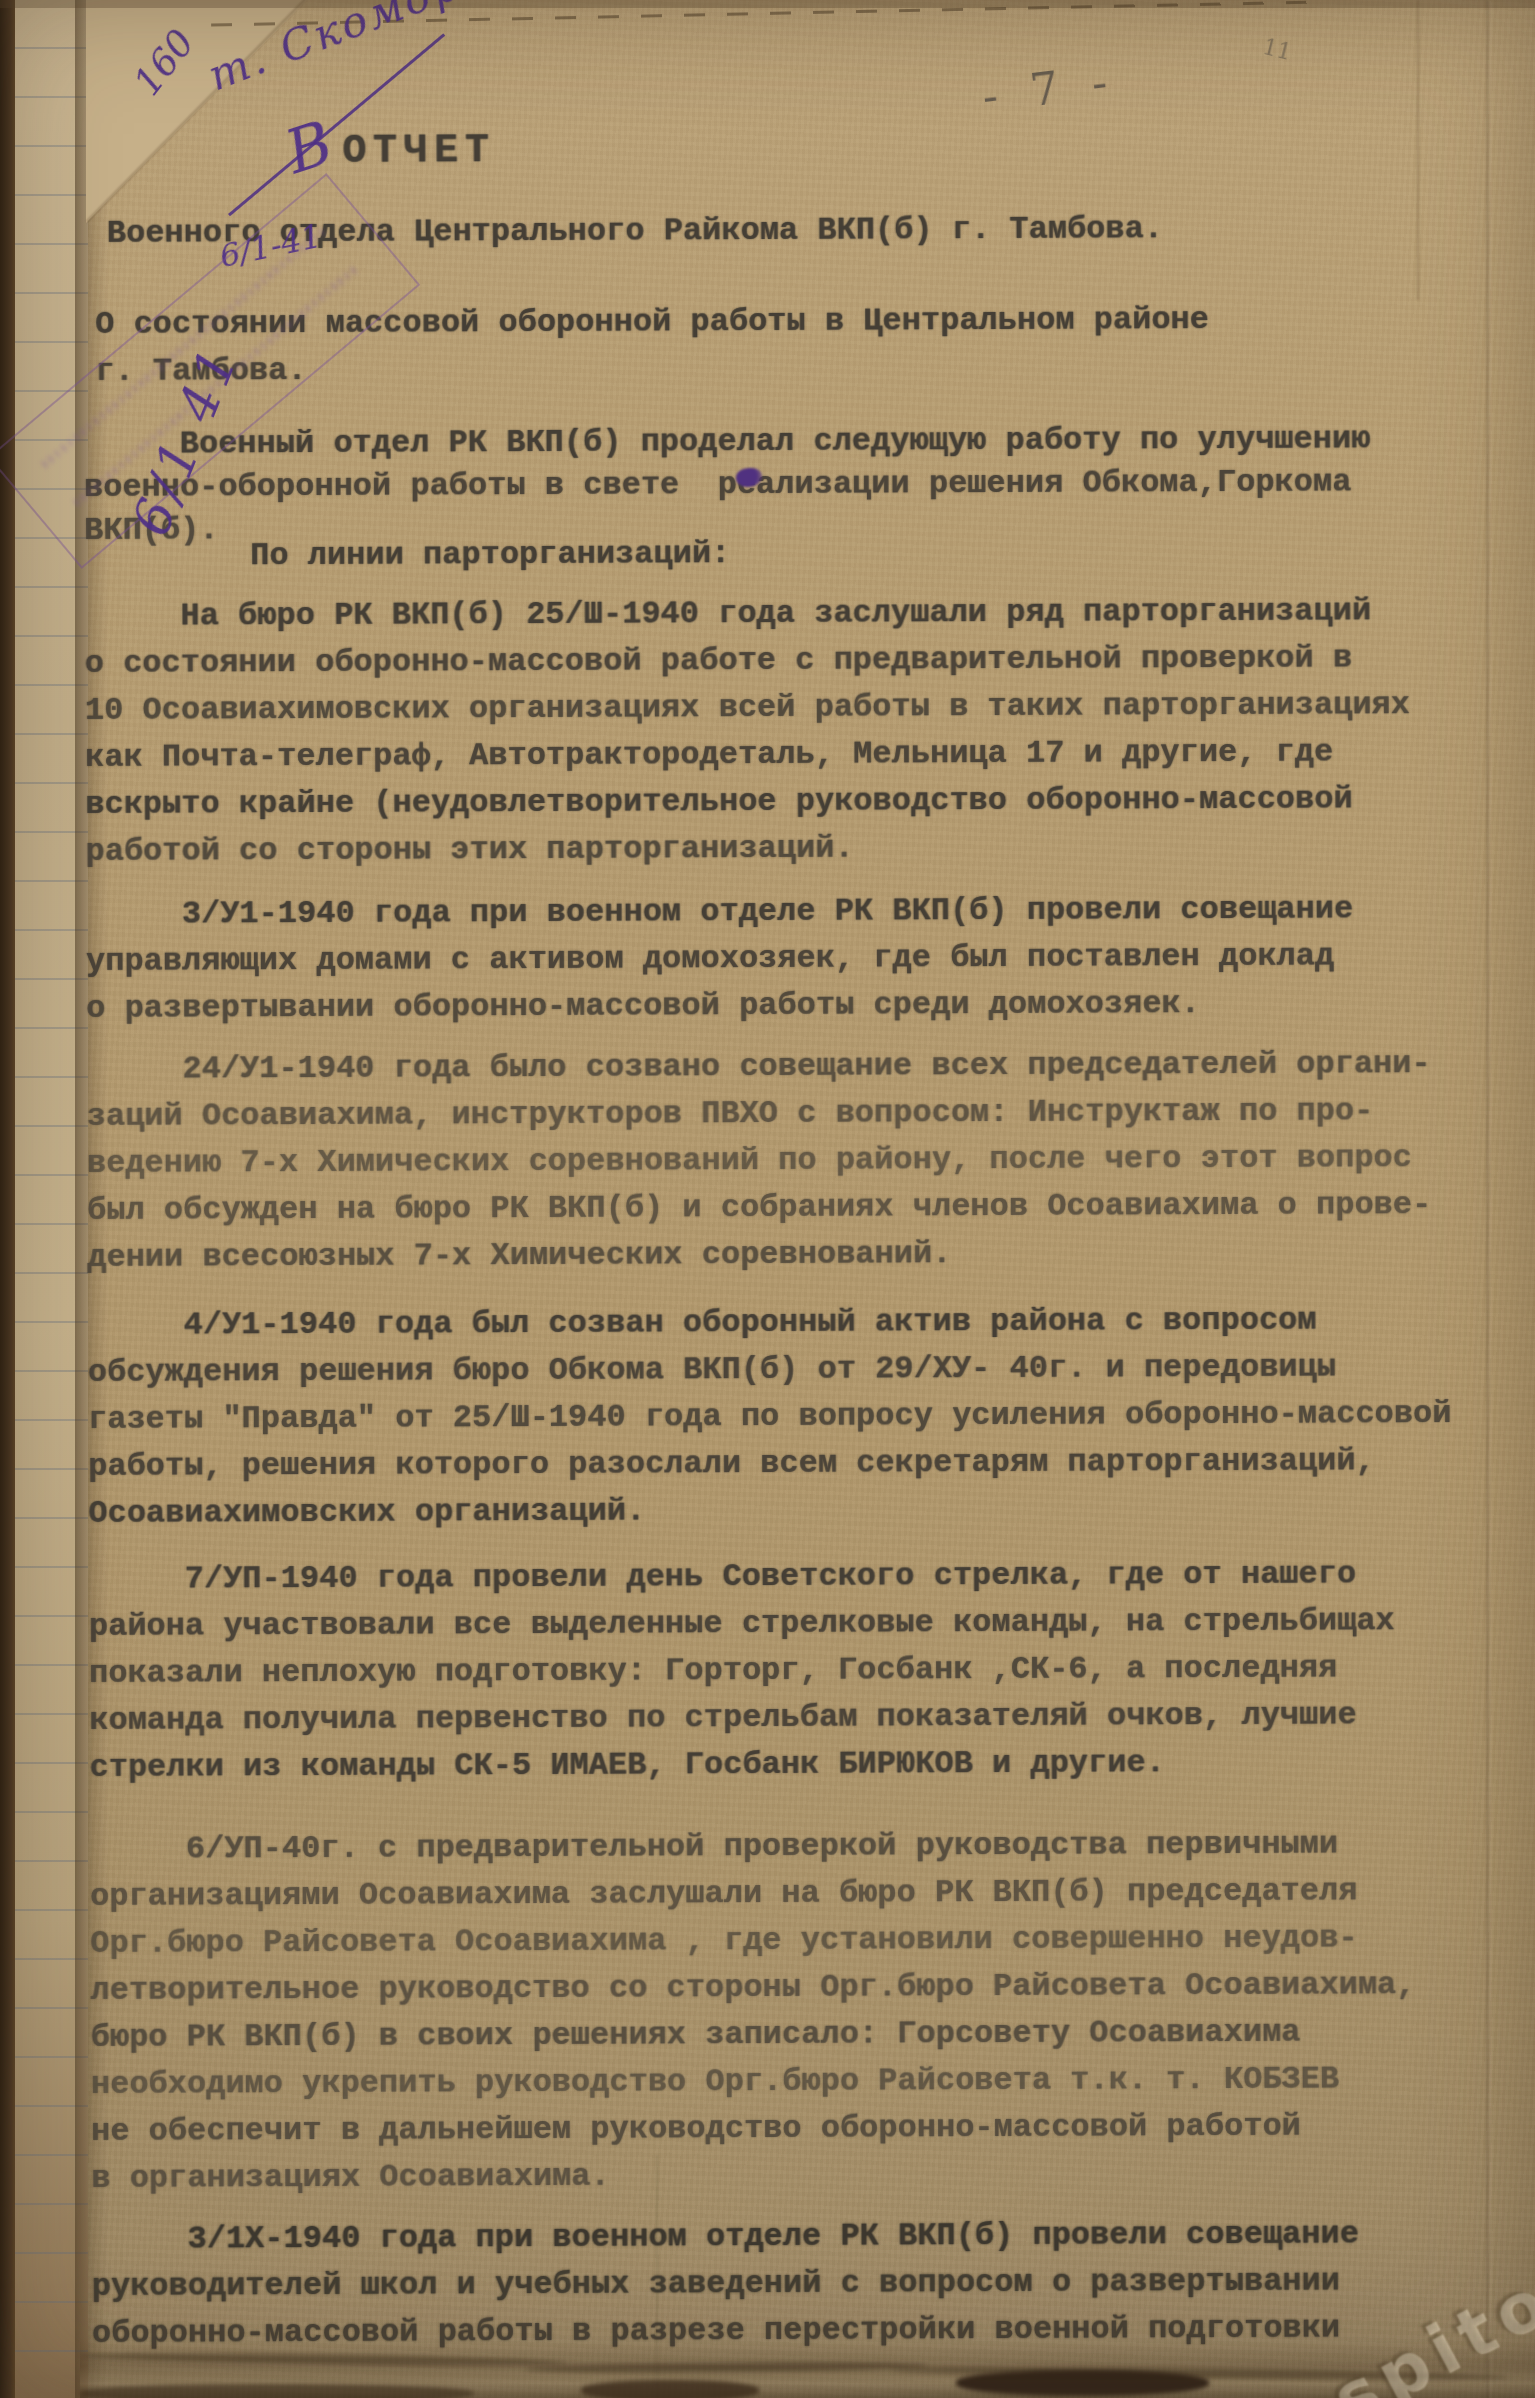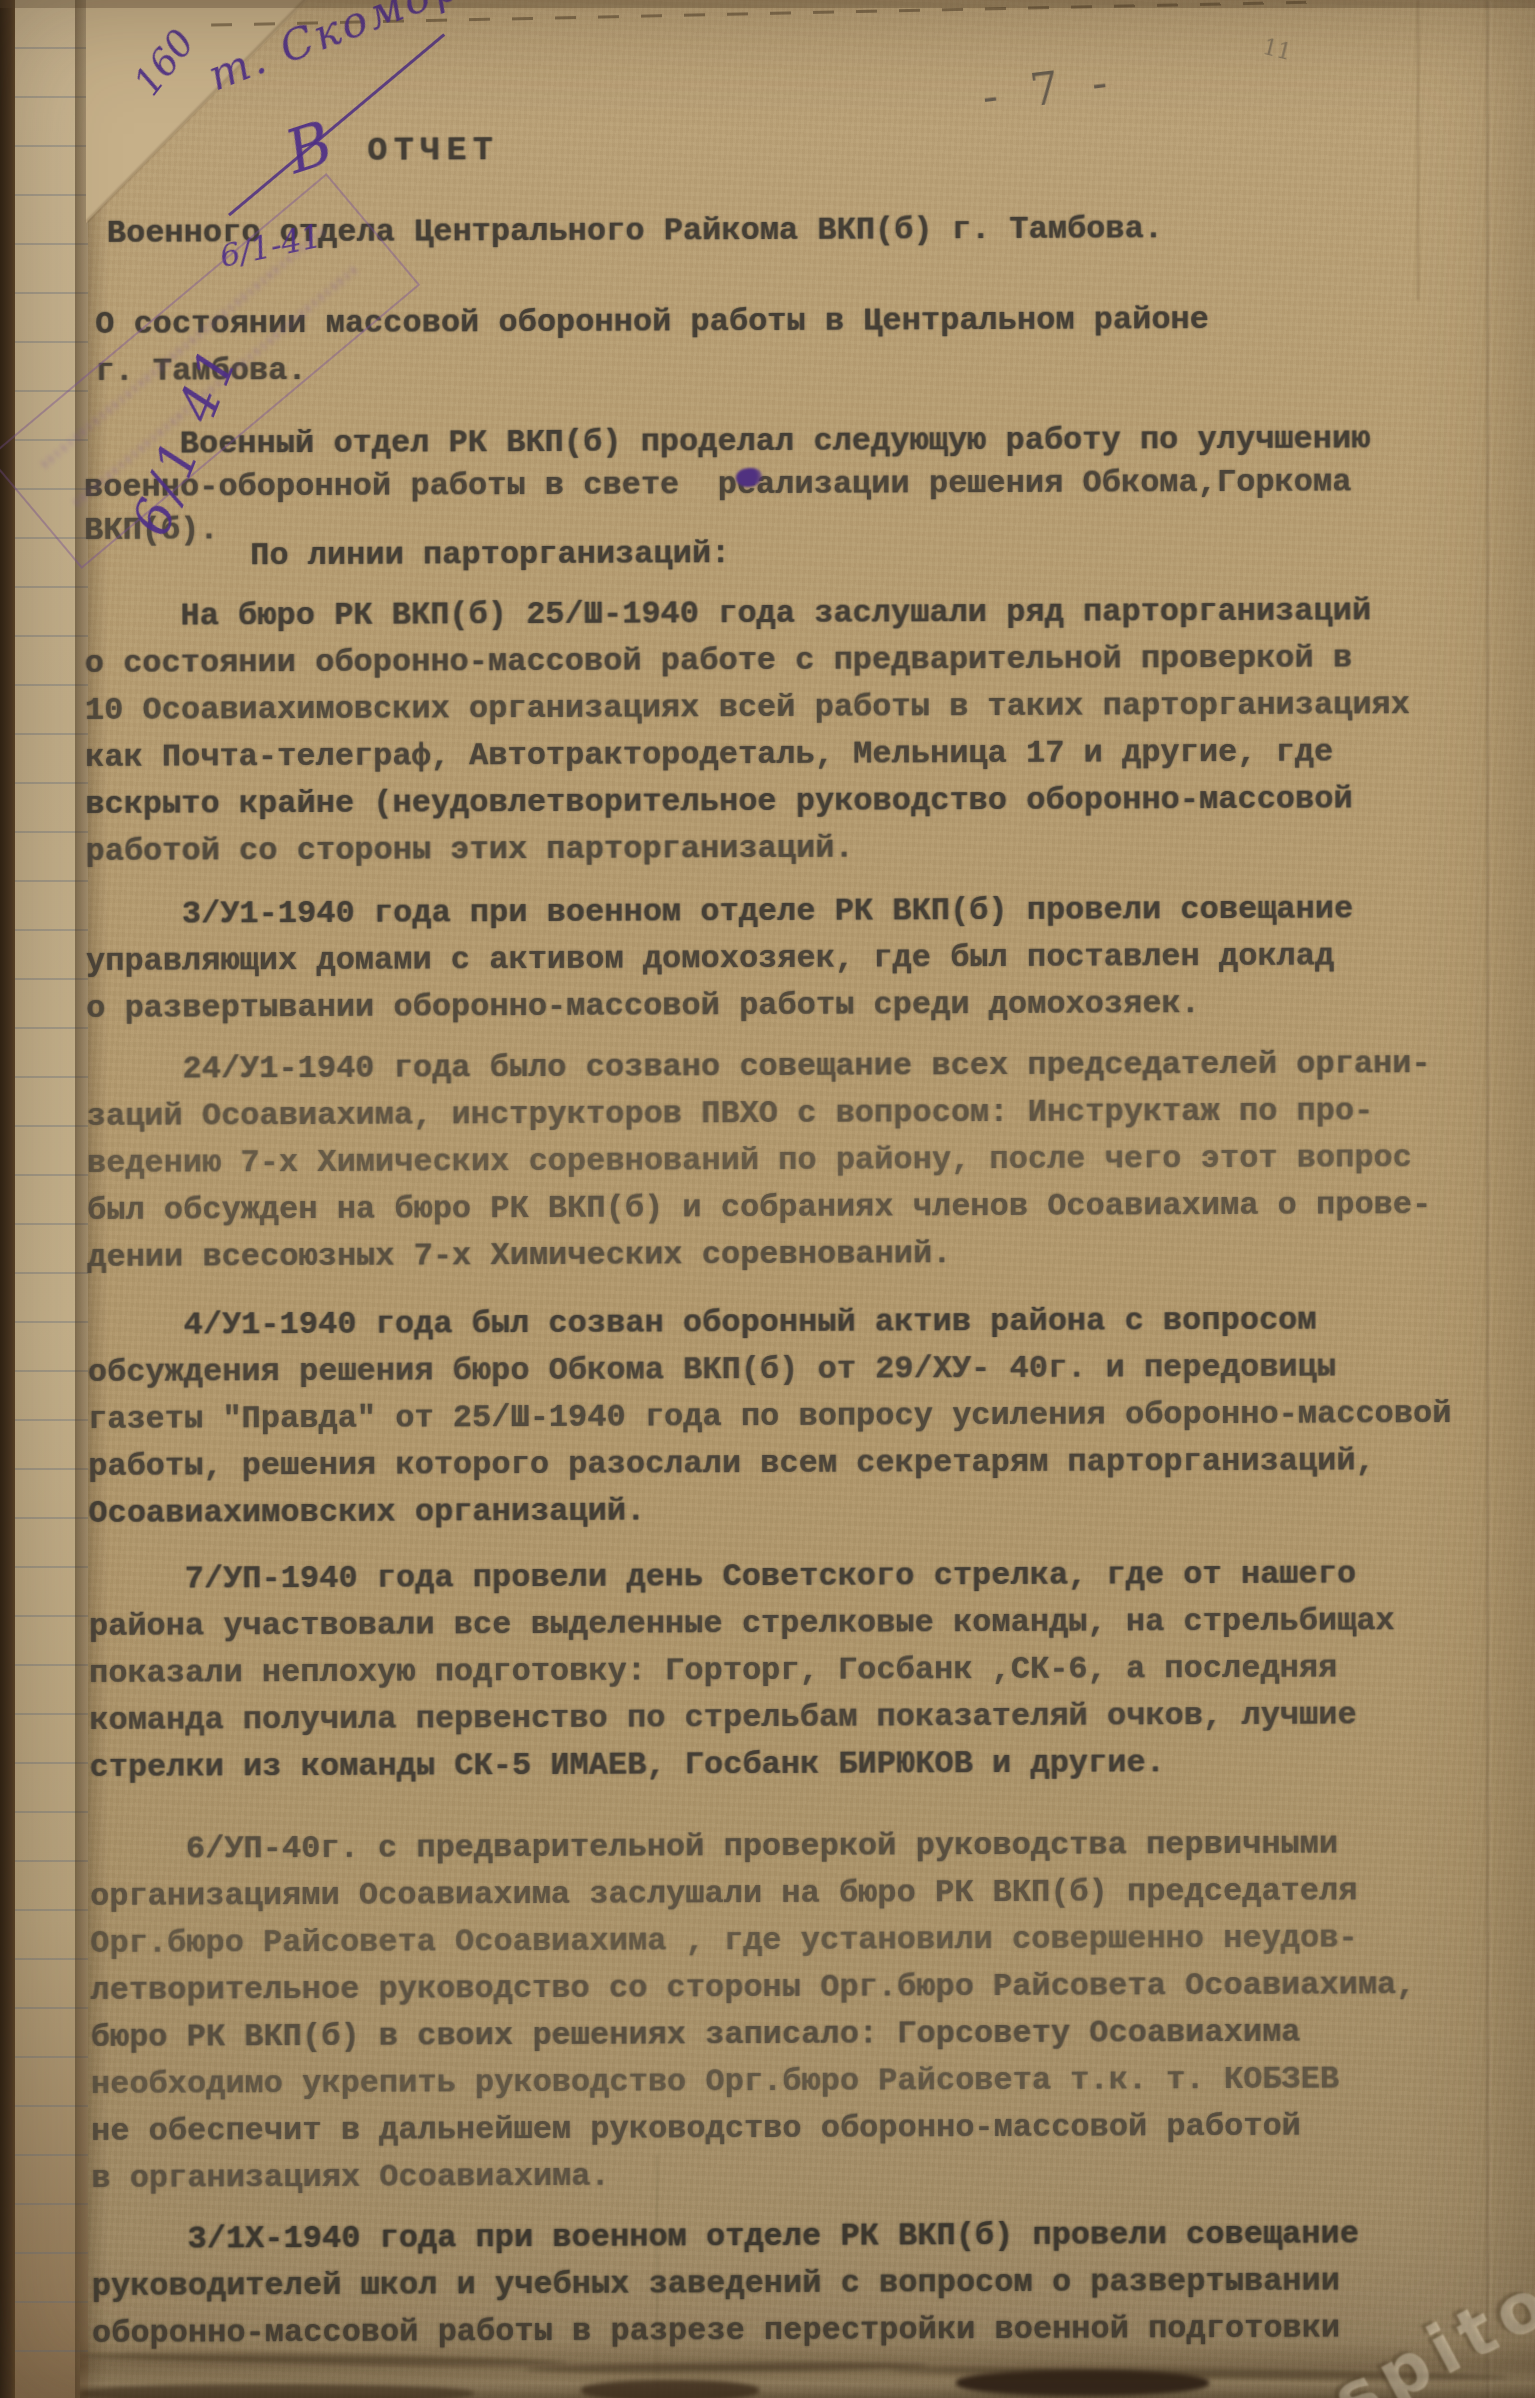--- a/index.html
+++ b/index.html
@@ -49,21 +49,21 @@
   
   .typed{position:absolute;left:0;top:0;width:1536px;height:2399px;transform:rotate(-0.25deg);
          color:#443e35;}
   .tblock{position:absolute;white-space:pre;font-size:32px;line-height:47px;font-weight:bold;
           letter-spacing:0;filter:blur(0.4px);
           text-shadow:0 0 1.9px rgba(66,60,50,0.75), 0.5px 0.5px 0 rgba(66,60,50,0.3);}
   .tblock .tl:nth-child(2n){opacity:.93;}
   .tblock .tl:nth-child(3n){opacity:.87;}
   .tblock.dim{opacity:.8;filter:blur(0.6px);}
   .tblock.dark{color:#3c372e;text-shadow:0 0 2.3px rgba(50,45,36,0.9);}
-  .doc-title{left:372px;top:129px;letter-spacing:6.6px;font-size:33px;line-height:41px;}
+  .doc-title{left:347px;top:129px;letter-spacing:6.6px;font-size:40px;line-height:41px;}
   .doc-subtitle{left:111px;top:210px;line-height:41px;}
   .doc-subject{left:99px;top:298px;}
   .p-intro{left:87px;top:420px;line-height:43px;}
   .sec-heading{left:253px;top:530px;}
   .p-naburo{left:87px;top:590px;}
   .p-3vi{left:87px;top:888px;}
   .p-24vi{left:87px;top:1043px;}
   .p-4vi{left:87px;top:1299px;}
   .p-7vii{left:87px;top:1553px;}
   .p-6vii{left:87px;top:1823px;}

